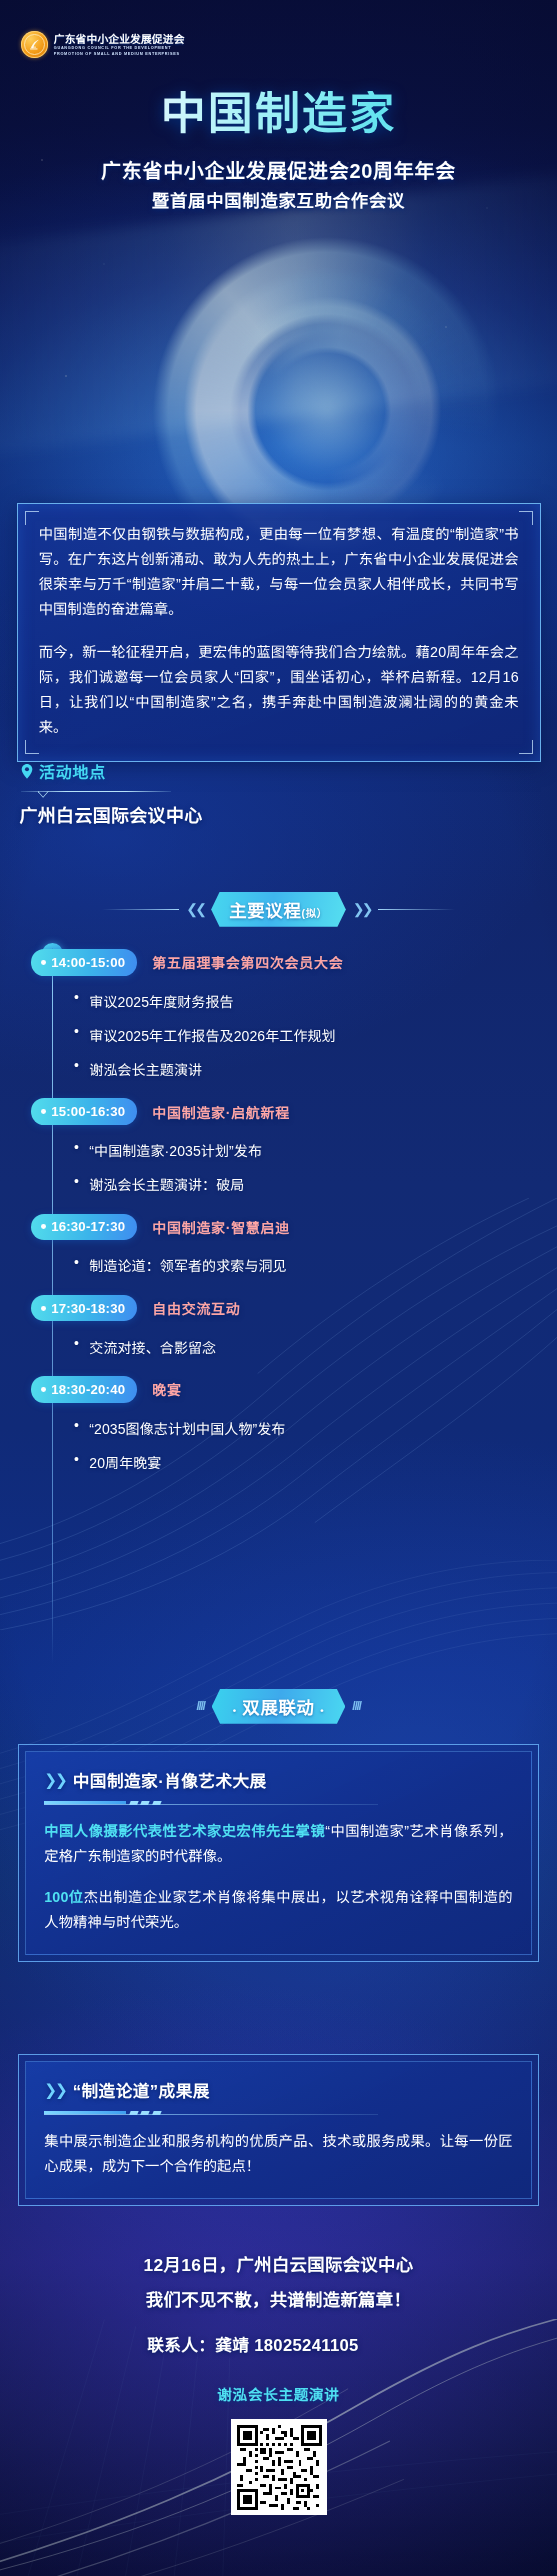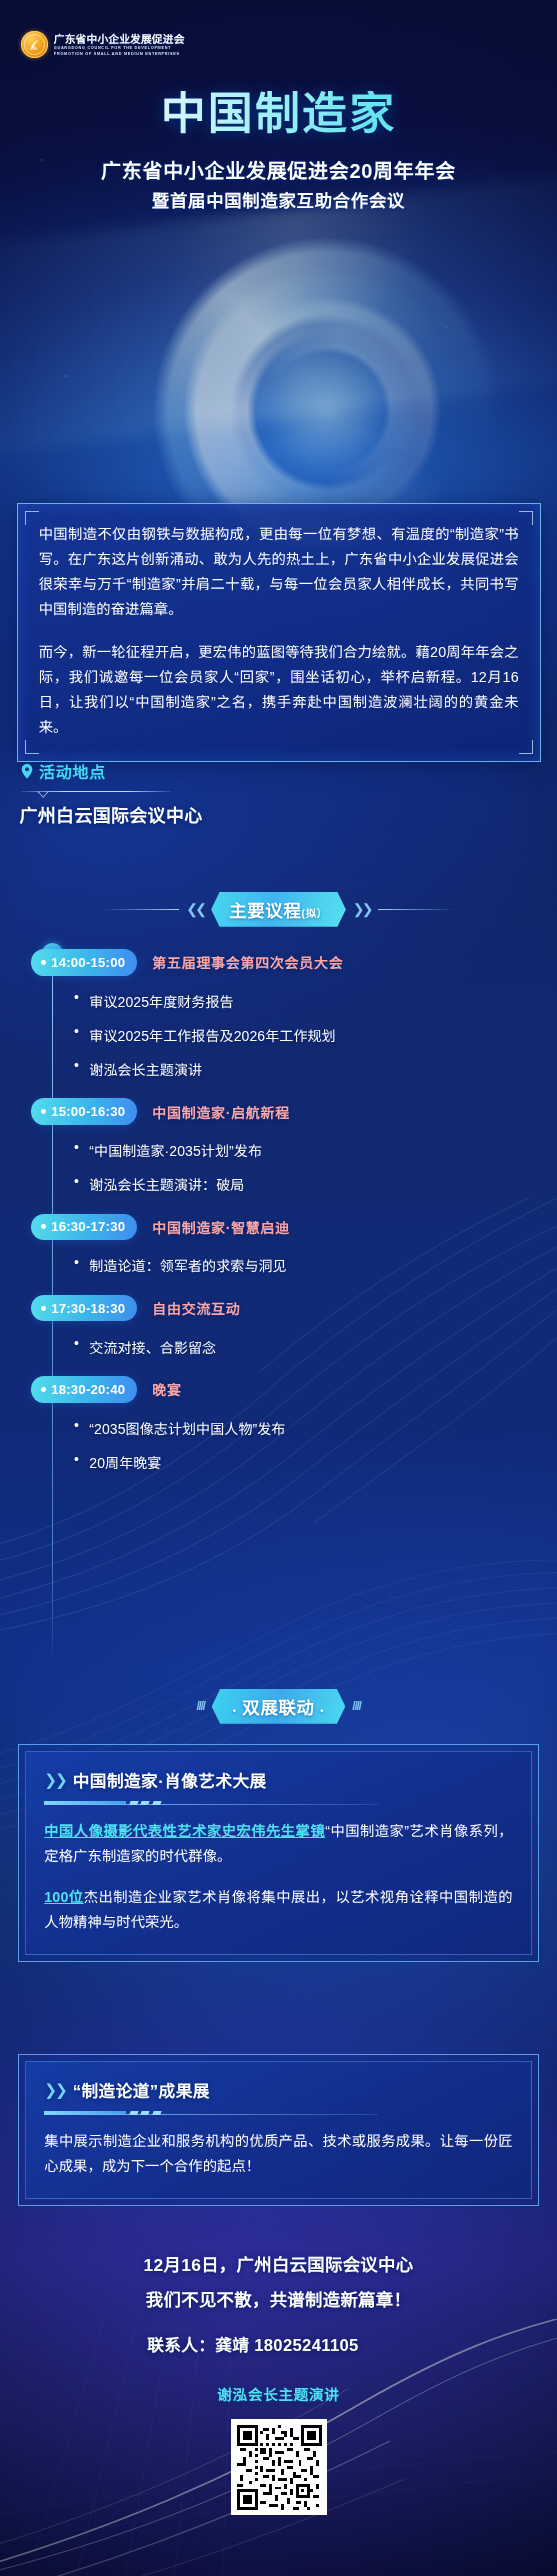--- a/index.html
+++ b/index.html
@@ -171,21 +171,21 @@
   .exh-rule { position:relative; margin:8.4px 0 14px 0; height:4.9px; }
   .exh-rule .bar { position:absolute; left:0; top:0.7px; width:82px; height:3.5px;
     background:linear-gradient(90deg,#7fd8ff,#3f9ff0); }
   .exh-rule .tk { position:absolute; top:0.7px; width:7.7px; height:3.5px; background:#9ae0ff;
     transform:skewX(-22deg); }
   .exh-rule .t1 { left:86px; } .exh-rule .t2 { left:97px; } .exh-rule .t3 { left:109px; }
   .exh-rule .long { position:absolute; left:0; top:4.2px; width:334px; height:0.8px;
     background:linear-gradient(90deg, rgba(150,215,255,.9), rgba(150,215,255,.15)); }
   .exh-p { font-size:14.3px; line-height:1.78; color:#ffffff; letter-spacing:0.1px; text-align:justify; }
   .exh-p + .exh-p { margin-top:15.3px; }
-  .hl { color:#4fe0f2; font-weight:bold;text-decoration:underline; }
+  .hl { color:#4fe0f2; font-weight:bold; }
 
   
   .closing { position:absolute; left:0; width:557px; text-align:center; }
   .closing .l1 { font-size:17.4px; font-weight:bold; color:#ffffff; letter-spacing:0.3px;
     text-shadow:0 1.4px 5.6px rgba(0,25,90,.9); }
   .closing .l2 { font-size:17.4px; font-weight:bold; color:#ffffff; letter-spacing:0.3px; margin-top:9.7px;
     text-shadow:0 1.4px 5.6px rgba(0,25,90,.9); }
   .contact { position:absolute; left:0; width:506px; text-align:center;
     font-size:16.7px; font-weight:bold; color:#ffffff; letter-spacing:0.3px;
     text-shadow:0 1.4px 5.6px rgba(0,25,90,.9); }

